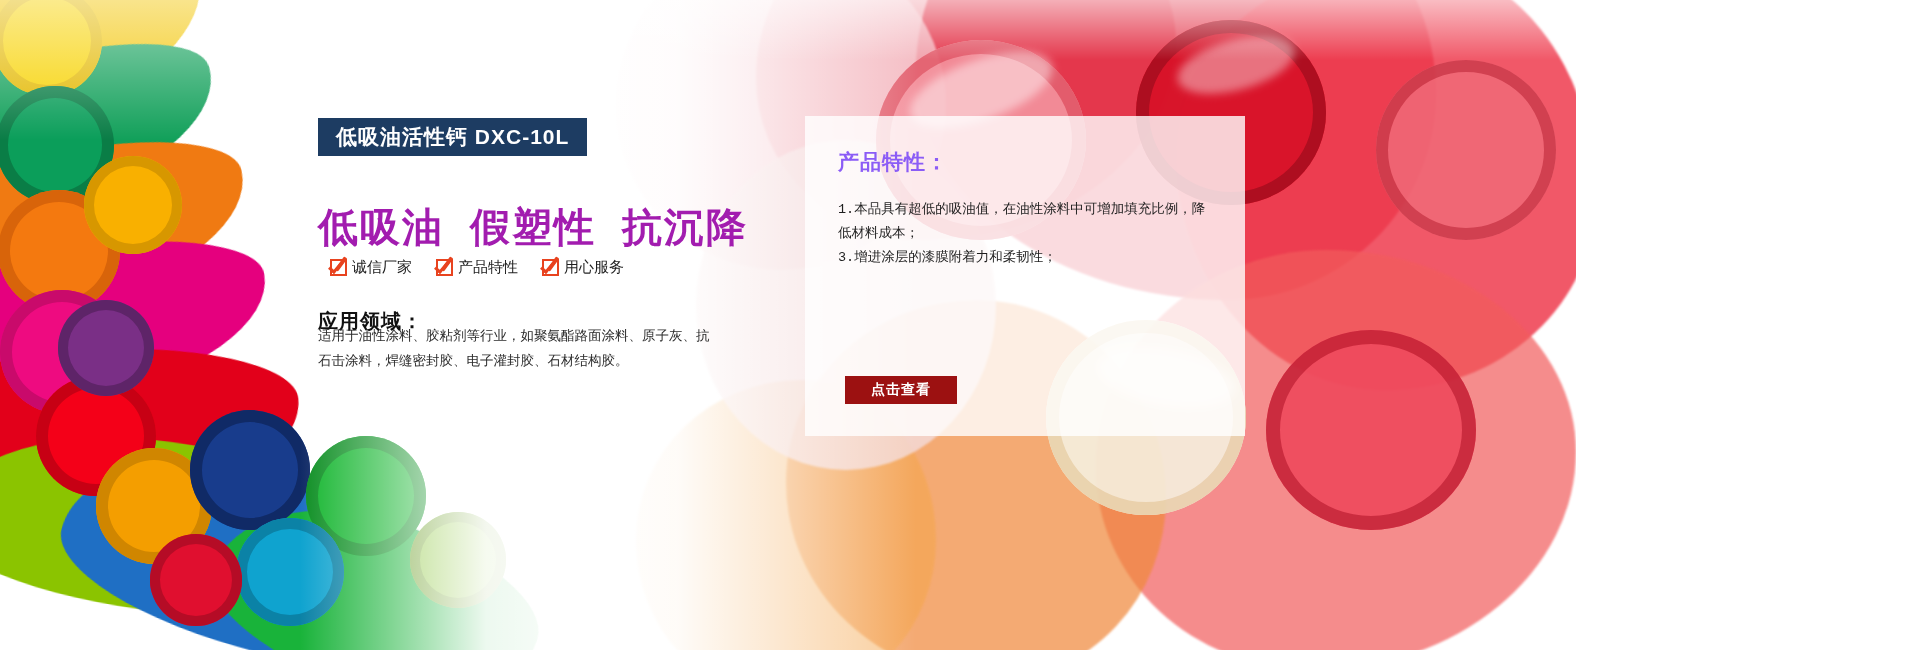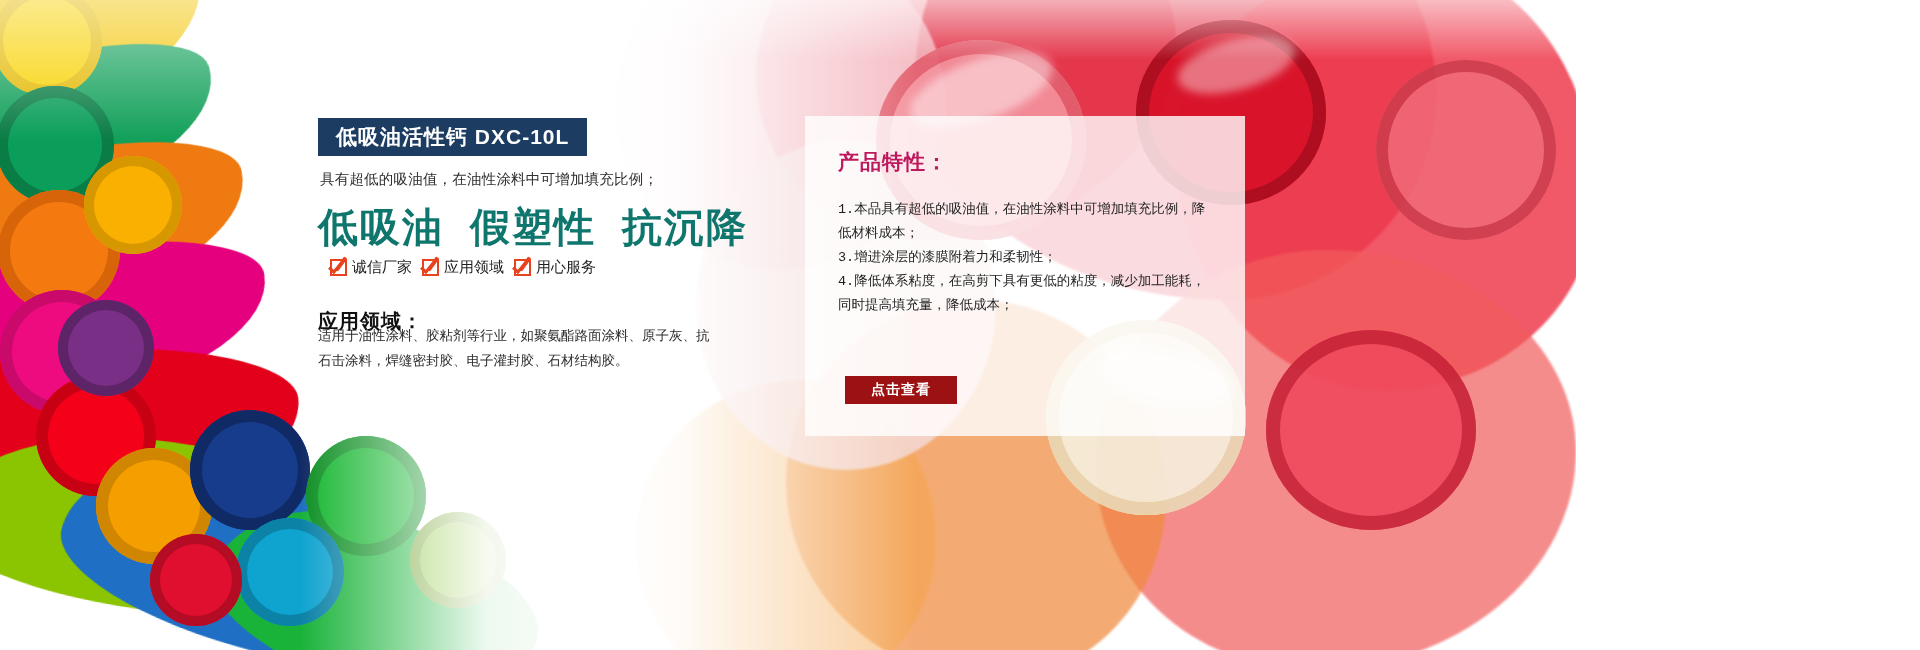--- a/index.html
+++ b/index.html
@@ -41,29 +41,29 @@
   }
 
   .subtitle {
     position:absolute; left:320px; top:170px;
     font-size:14.5px; color:#2f2f2f; white-space:nowrap; letter-spacing:.2px;
   }
 
   .headline {
     position:absolute; left:318px; top:200px;
     font-family:"Liberation Serif","DejaVu Serif",serif;
-    font-size:40px; font-weight:bold; color:#0f766e;
+    font-size:40px; font-weight:bold; color:#a21caf;
     white-space:nowrap; letter-spacing:2px;
   }
   .headline span { margin-right:26px; }
   .headline span:last-child { margin-right:0; }
 
   .check-row {
     position:absolute; left:330px; top:258px;
-    display:flex; align-items:center; gap:10px;
+    display:flex; align-items:center; gap:24px;
     white-space:nowrap;
   }
   .check-item { display:flex; align-items:center; gap:5px; }
   .check-box {
     width:17px; height:17px; border:2px solid #e8431f;
     position:relative; flex:0 0 auto; background:transparent;
   }
   .check-box::after {
     content:""; position:absolute;
     left:2px; top:5px; width:11px; height:5px;
@@ -88,21 +88,21 @@
   }
 
   
   .panel {
     position:absolute; left:805px; top:116px;
     width:440px; height:320px;
     background:rgba(255,255,255,0.80);
   }
   .panel-title {
     position:absolute; left:838px; top:148px;
-    font-size:21px; font-weight:bold; color:#be185d; letter-spacing:1px;
+    font-size:21px; font-weight:bold; color:#8b5cf6; letter-spacing:1px;
   }
   .panel-list {
     position:absolute; left:838px; top:198px; width:378px;
     font-size:13.5px; color:#1f1f1f; line-height:1.78;font-family:Liberation Mono, monospace;
   }
   .panel-list div { white-space:normal; }
 
   .cta {
     position:absolute; left:845px; top:376px;
     width:112px; height:28px;
@@ -168,51 +168,49 @@
     <div style="position:absolute;left:520px;top:350px;width:140px;height:55px;background:rgba(255,255,255,.5);border-radius:50%;transform:rotate(10deg);filter:blur(5px);"></div>
 
     <div style="position:absolute;left:0;top:0;width:340px;height:650px;background:linear-gradient(to right,#ffffff 0%,rgba(255,255,255,.93) 30%,rgba(255,255,255,0) 100%);"></div>
     <div style="position:absolute;left:0;top:0;width:1000px;height:60px;background:linear-gradient(to bottom,rgba(255,255,255,.6),rgba(255,255,255,0));"></div>
   </div>
 
   <div class="content">
 
     <div class="title-badge">低吸油活性钙 DXC-10L</div>
 
-    <div class="subtitle">具有超低的吸油值，在油性涂料中可增加填充比例；</div>
 
     <div class="headline">
       <span>低吸油</span><span>假塑性</span><span>抗沉降</span>
     </div>
 
     <div class="check-row">
       <div class="check-item">
         <span class="check-box"></span>
         <span class="check-label">诚信厂家</span>
       </div>
       <div class="check-item">
         <span class="check-box"></span>
-        <span class="check-label">应用领域</span>
+        <span class="check-label">产品特性</span>
       </div>
       <div class="check-item">
         <span class="check-box"></span>
         <span class="check-label">用心服务</span>
       </div>
     </div>
 
     <div class="section-title">应用领域：</div>
 
     <div class="section-body">适用于油性涂料、胶粘剂等行业，如聚氨酯路面涂料、原子灰、抗石击涂料，焊缝密封胶、电子灌封胶、石材结构胶。</div>
 
     <div class="panel"></div>
 
     <div class="panel-title">产品特性：</div>
 
     <div class="panel-list">
       <div>1.本品具有超低的吸油值，在油性涂料中可增加填充比例，降低材料成本；</div>
       <div>3.增进涂层的漆膜附着力和柔韧性；</div>
-      <div>4.降低体系粘度，在高剪下具有更低的粘度，减少加工能耗，同时提高填充量，降低成本；</div>
     </div>
 
     <div class="cta">点击查看</div>
 
   </div>
 </div>
 
 </body></html>

